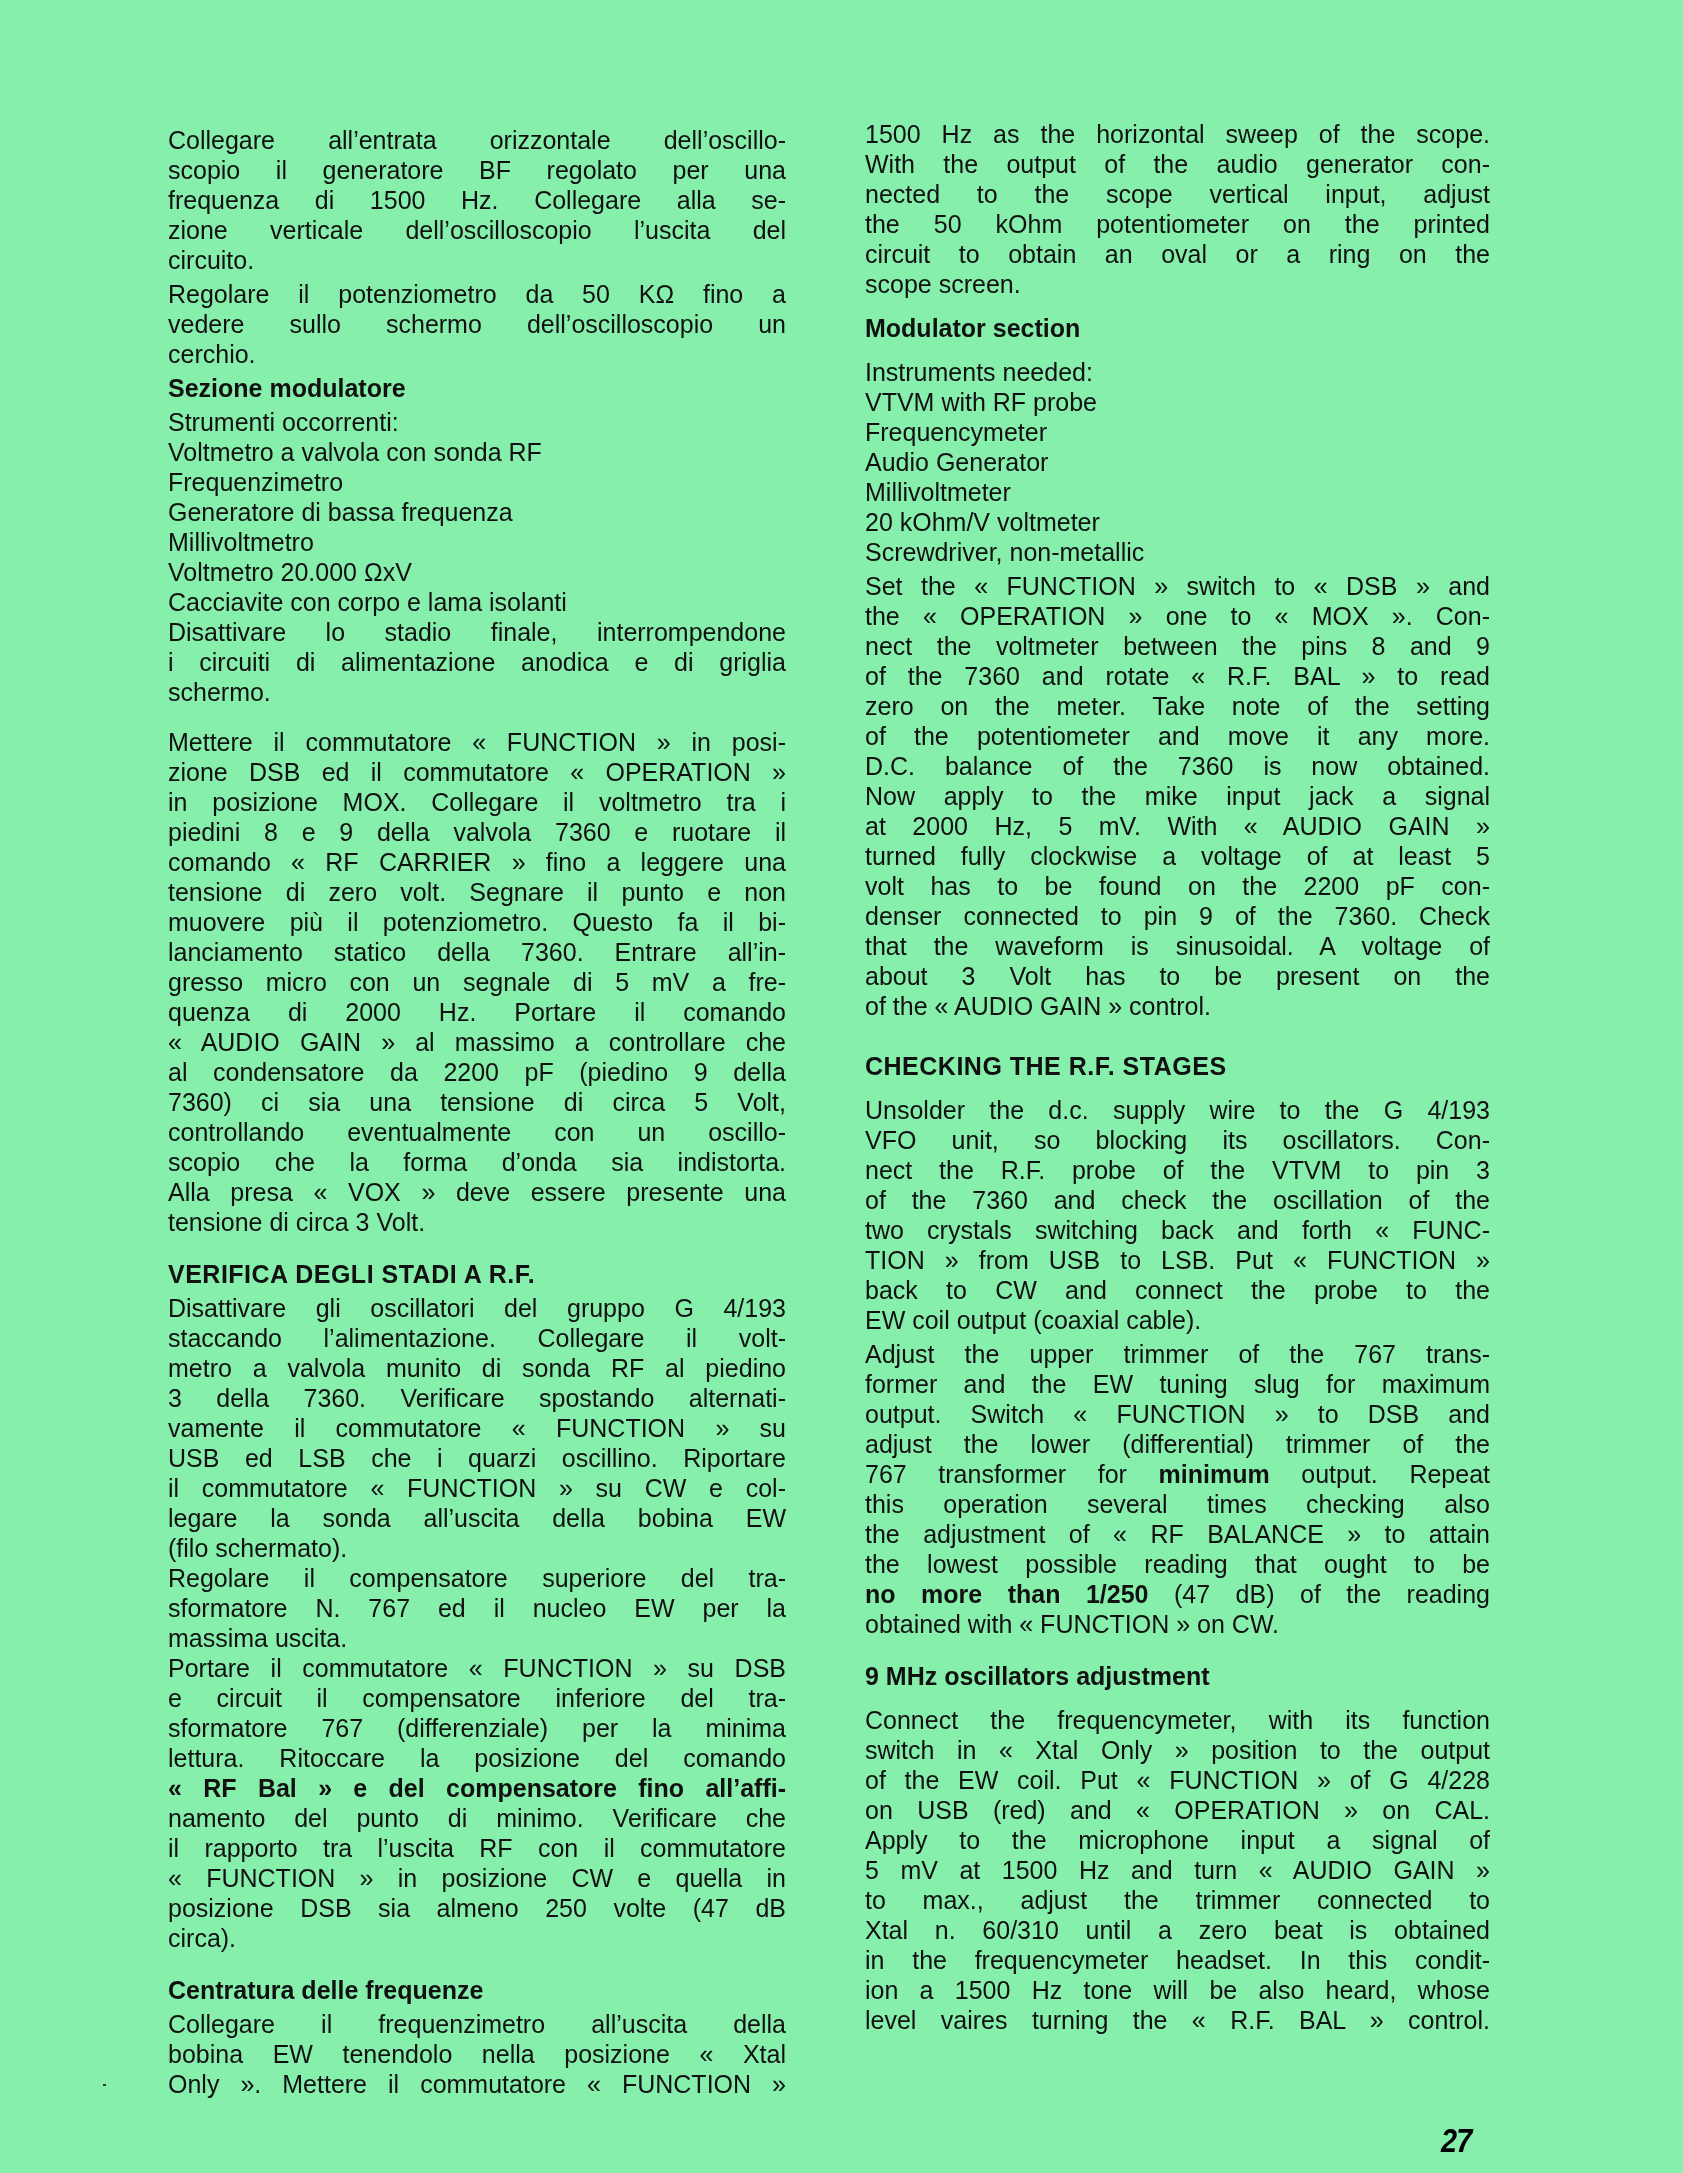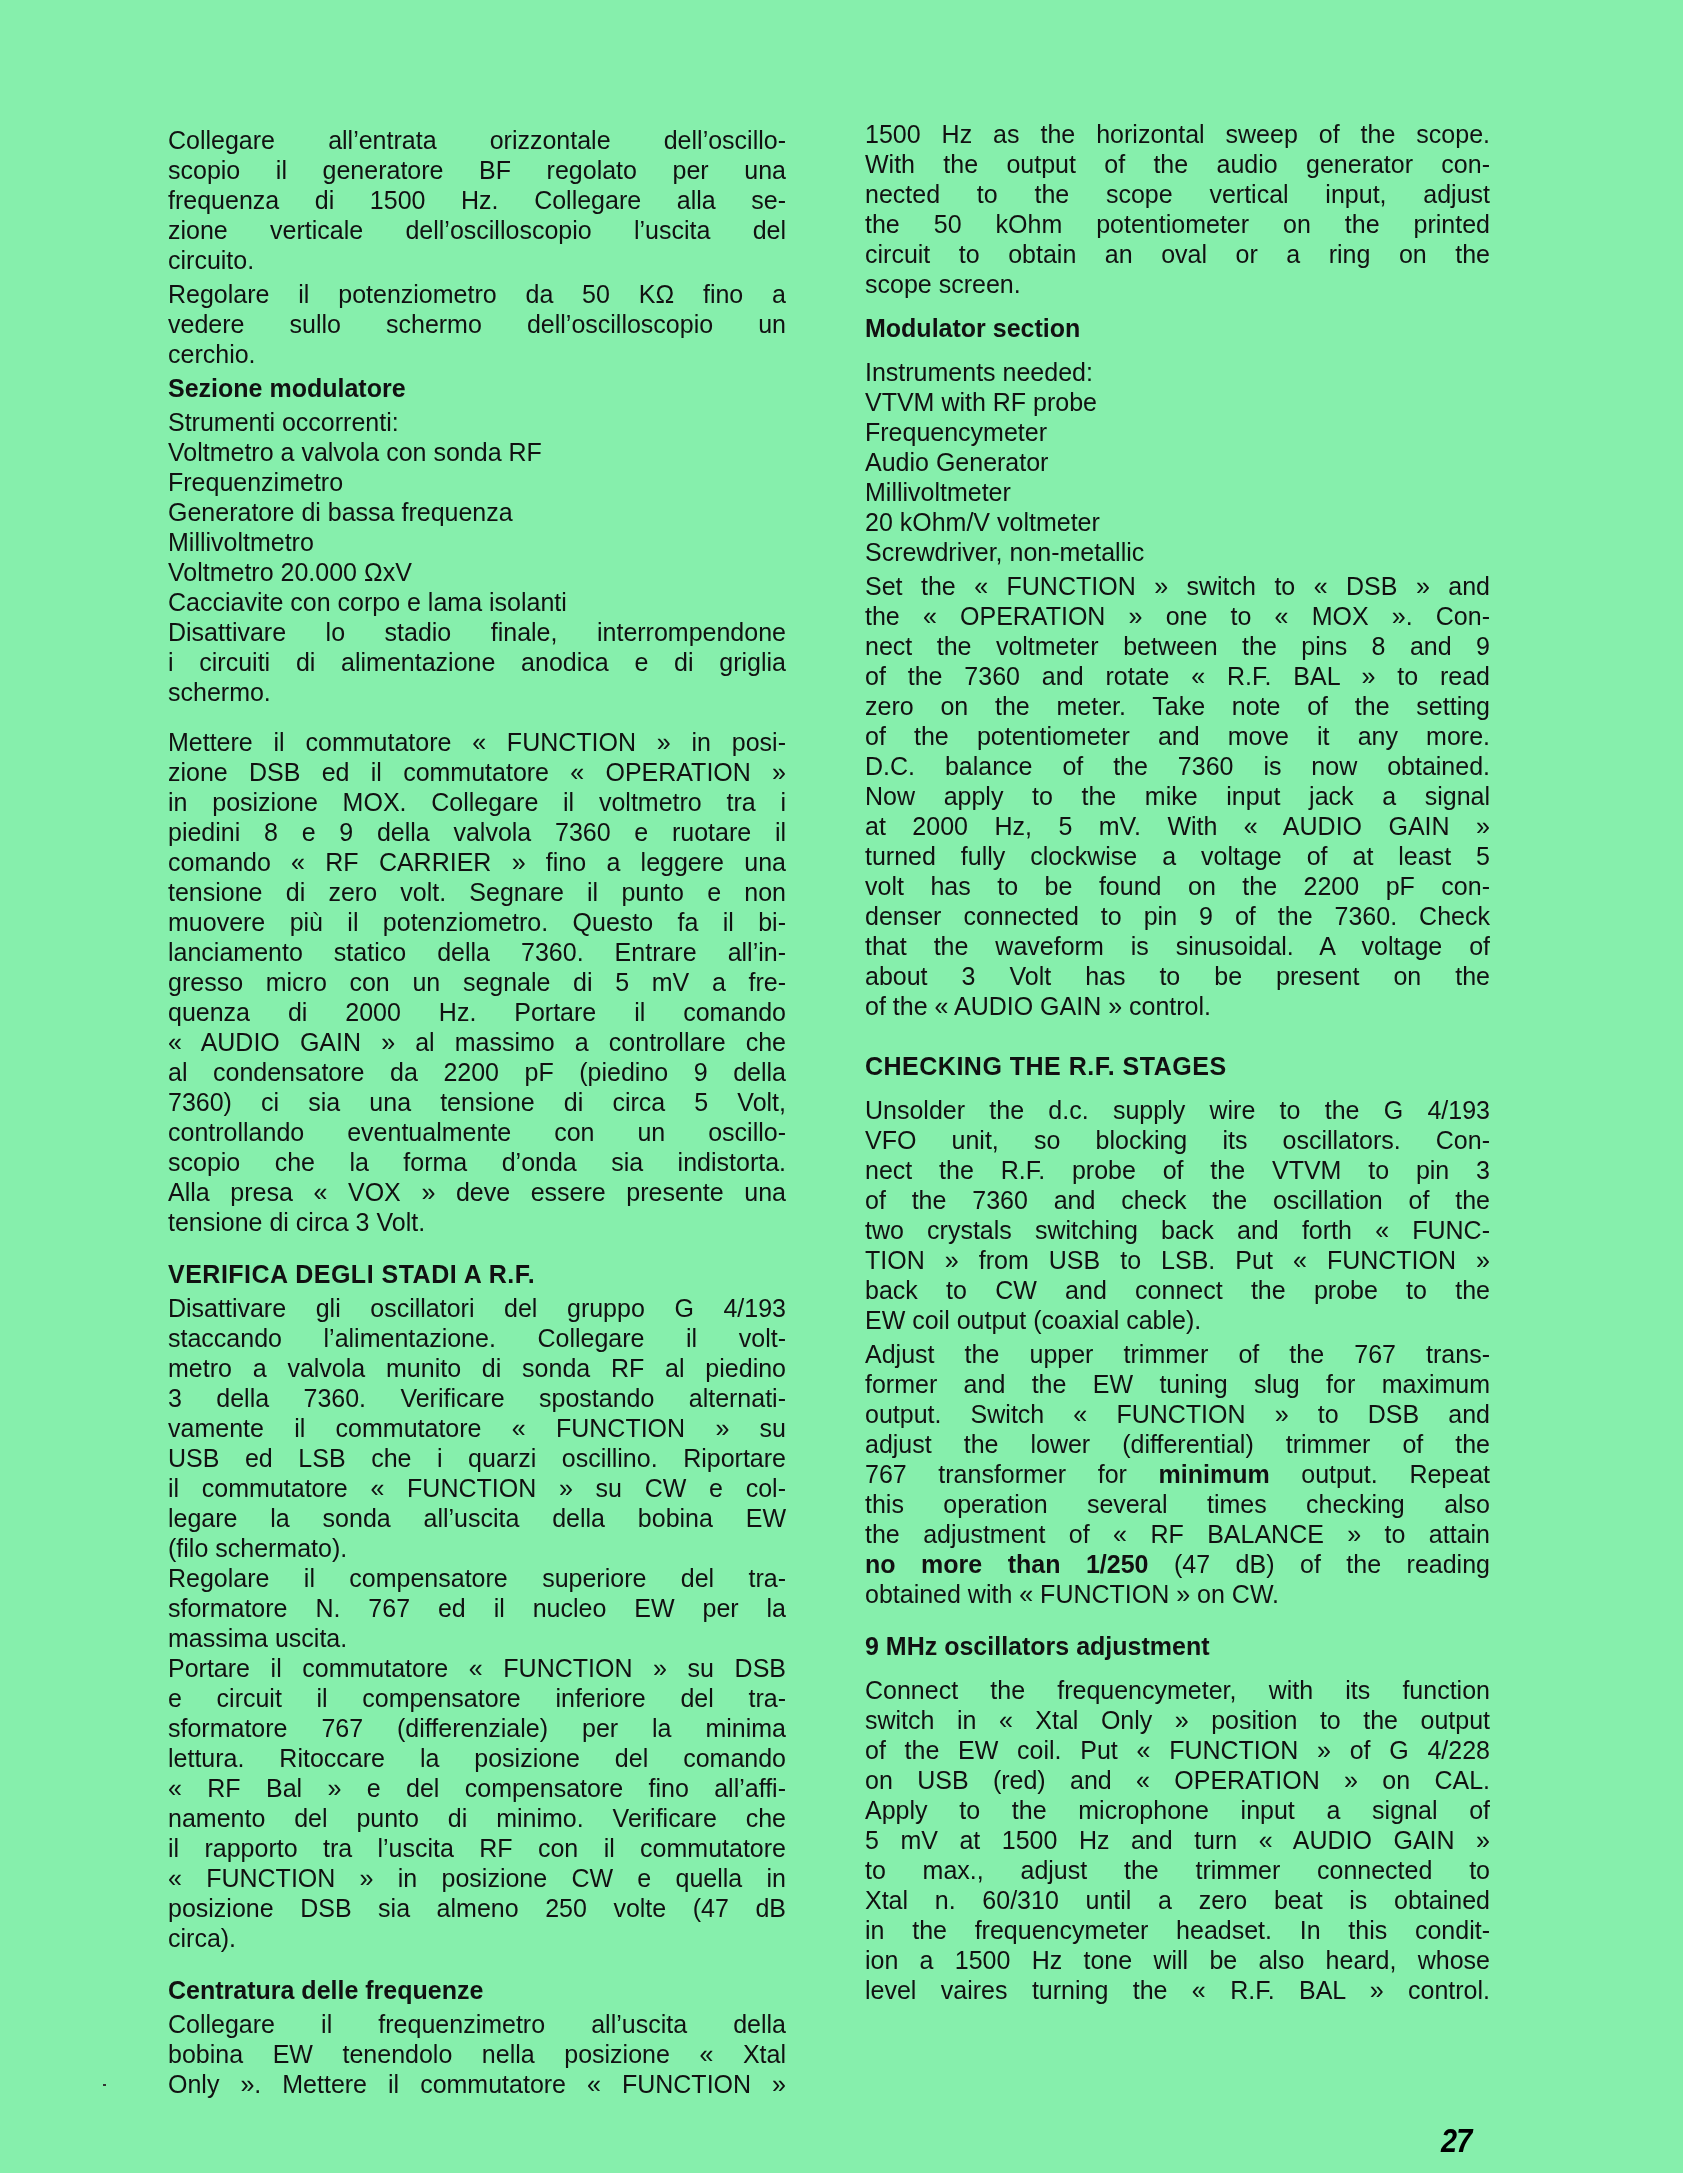--- a/index.html
+++ b/index.html
@@ -92,21 +92,21 @@
     <div>
       <div class="ln j" style="white-space: normal; overflow: hidden;">Regolare il compensatore superiore del tra-</div>
       <div class="ln j" style="white-space: normal; overflow: hidden;">sformatore N. 767 ed il nucleo EW per la</div>
       <div class="ln">massima uscita.</div>
     </div>
     <div>
       <div class="ln j" style="white-space: normal; overflow: hidden;">Portare il commutatore « FUNCTION » su DSB</div>
       <div class="ln j" style="white-space: normal; overflow: hidden;">e circuit il compensatore inferiore del tra-</div>
       <div class="ln j" style="white-space: normal; overflow: hidden;">sformatore 767 (differenziale) per la minima</div>
       <div class="ln j" style="white-space: normal; overflow: hidden;">lettura. Ritoccare la posizione del comando</div>
-      <div class="ln j" style="white-space: normal; overflow: hidden;">« RF Bal » e del compensatore fino all’affi-</div>
+      <div class="ln j" style="white-space: normal; overflow: hidden; font-weight: bold;">« RF Bal » e del compensatore fino all’affi-</div>
       <div class="ln j" style="white-space: normal; overflow: hidden;">namento del punto di minimo. Verificare che</div>
       <div class="ln j" style="white-space: normal; overflow: hidden;">il rapporto tra l’uscita RF con il commutatore</div>
       <div class="ln j" style="white-space: normal; overflow: hidden;">« FUNCTION » in posizione CW e quella in</div>
       <div class="ln j" style="white-space: normal; overflow: hidden;">posizione DSB sia almeno 250 volte (47 dB</div>
       <div class="ln">circa).</div>
     </div>
     <div class="gap-l"></div>
     <div class="ln h">Centratura delle frequenze</div>
     <div class="gap-s"></div>
     <div>
@@ -170,20 +170,21 @@
     </div>
     <div class="gap-s"></div>
     <div>
       <div class="ln j" style="white-space: normal; overflow: hidden;">Adjust the upper trimmer of the 767 trans-</div>
       <div class="ln j" style="white-space: normal; overflow: hidden;">former and the EW tuning slug for maximum</div>
       <div class="ln j" style="white-space: normal; overflow: hidden;">output. Switch « FUNCTION » to DSB and</div>
       <div class="ln j" style="white-space: normal; overflow: hidden;">adjust the lower (differential) trimmer of the</div>
       <div class="ln j" style="white-space: normal; overflow: hidden;"><span>767 transformer for </span><b>minimum</b><span> output. Repeat</span></div>
       <div class="ln j" style="white-space: normal; overflow: hidden;">this operation several times checking also</div>
       <div class="ln j" style="white-space: normal; overflow: hidden;">the adjustment of « RF BALANCE » to attain</div>
+      <div class="ln j" style="white-space: normal; overflow: hidden;">the lowest possible reading that ought to be</div>
       <div class="ln j" style="white-space: normal; overflow: hidden;"><b>no more than 1/250</b><span> (47 dB) of the reading</span></div>
       <div class="ln">obtained with « FUNCTION » on CW.</div>
     </div>
     <div class="gap-l"></div>
     <div class="ln h">9 MHz oscillators adjustment</div>
     <div class="gap-m"></div>
     <div>
       <div class="ln j" style="white-space: normal; overflow: hidden;">Connect the frequencymeter, with its function</div>
       <div class="ln j" style="white-space: normal; overflow: hidden;">switch in « Xtal Only » position to the output</div>
       <div class="ln j" style="white-space: normal; overflow: hidden;">of the EW coil. Put « FUNCTION » of G 4/228</div>

